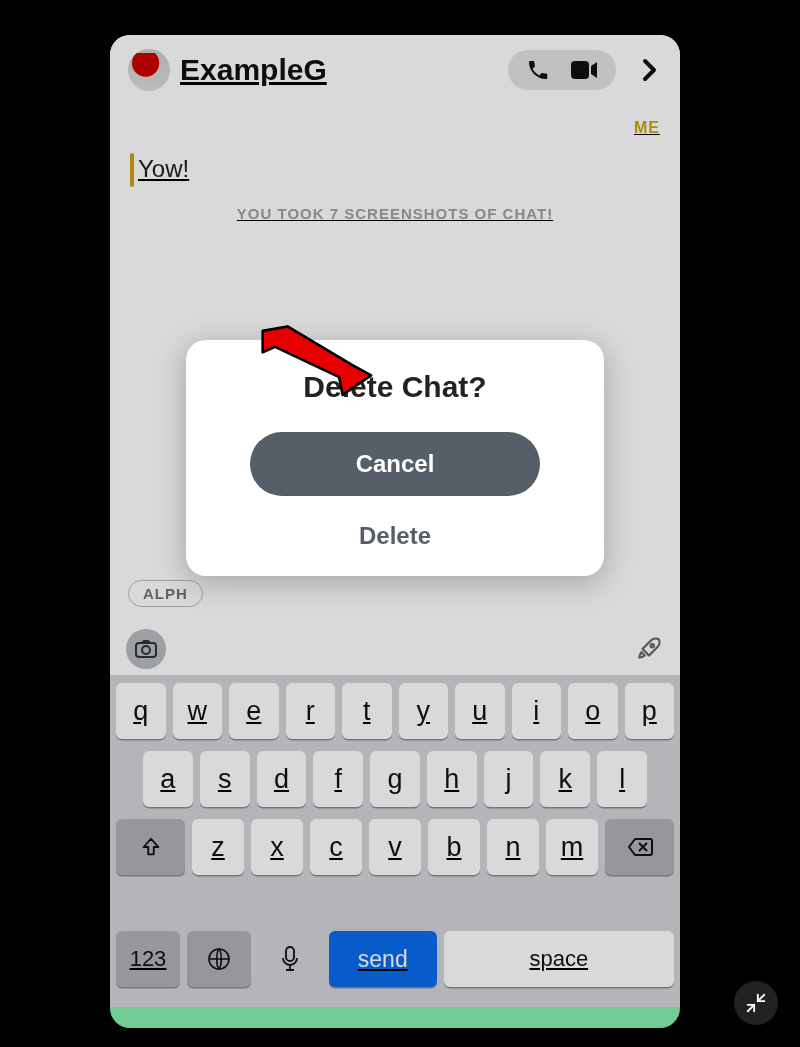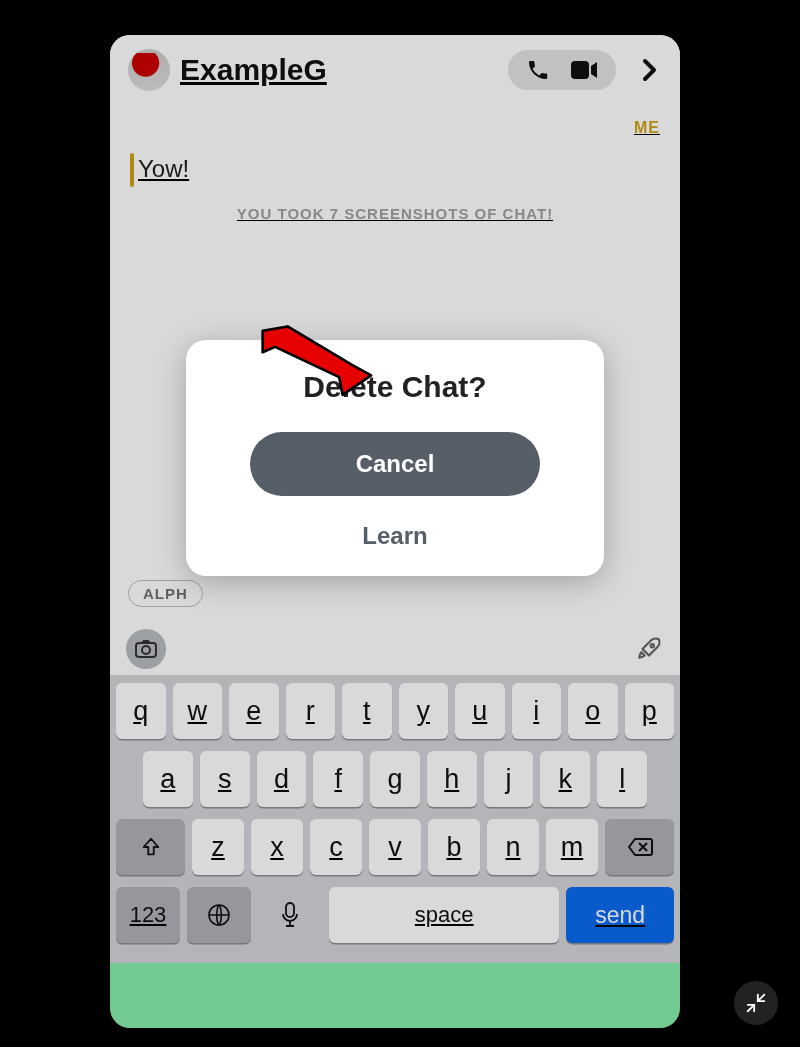--- a/index.html
+++ b/index.html
@@ -161,21 +161,21 @@
       justify-content: center;
       font-size: 27px;
       color: #111;
     }
     .kb-row2 { padding: 0 27px; }
     .kb-row3 .key-wide { max-width: 70px; background:#afb2b9; }
     .key-special {
       background: #afb2b9;
       color: #111;
     }
-    .kb-row4 .key { font-size: 20px; }
+    .kb-row4 .key { font-size: 20px; margin-top: 44px; }
     .kb-row4 .space { flex: 3; max-width: none; }
     .kb-row4 .send { flex: 1.4; max-width: none; background:#0b6cf0; color:#fff; font-size:23px; }
     .kb-row4 .num, .kb-row4 .globe, .kb-row4 .mic { max-width: 64px; background:#afb2b9; }
     .modal {
       position: absolute;
       left: 76px;
       top: 305px;
       width: 418px;
       background: #fff;
       border-radius: 20px;
@@ -338,31 +338,31 @@
             <circle cx="12" cy="12" r="10"></circle>
             <path d="M2 12h20M12 2c3 3 3 17 0 20M12 2c-3 3-3 17 0 20"></path>
           </svg>
       </div>
       <div class="key mic key-special" style="background:#d3d5da; box-shadow:none;">
         <svg width="18" height="26" viewBox="0 0 18 26" fill="none" stroke="#111" stroke-width="1.8">
             <rect x="5" y="1" width="8" height="14" rx="4"></rect>
             <path d="M2 12a7 7 0 0014 0M9 19v5M5 24h8"></path>
           </svg>
       </div>
+      <div class="key send">send</div>
       <div class="key space" style="font-size:22px;">space</div>
-      <div class="key send">send</div>
     </div>
   </div>
 
   <div class="dim-overlay"></div>
 
   <div class="modal">
     <div class="modal-title">Delete Chat?</div>
     <button class="modal-btn">Cancel</button>
-    <button class="cancel-btn">Learn</button>
+    <button class="cancel-btn">Delete</button>
 
     <svg class="arrow" viewBox="0 0 140 90">
       <polygon points="10,10 38,5 110,48 132,60 100,82 96,62 24,28 10,34" fill="#e60000" stroke="#000" stroke-width="3" stroke-linejoin="round"></polygon>
     </svg>
   </div>
 
 </div>
 
 <div class="collapse-fab">
   <svg width="22" height="22" viewBox="0 0 24 24" fill="none" stroke="#fff" stroke-width="2" stroke-linecap="round">

